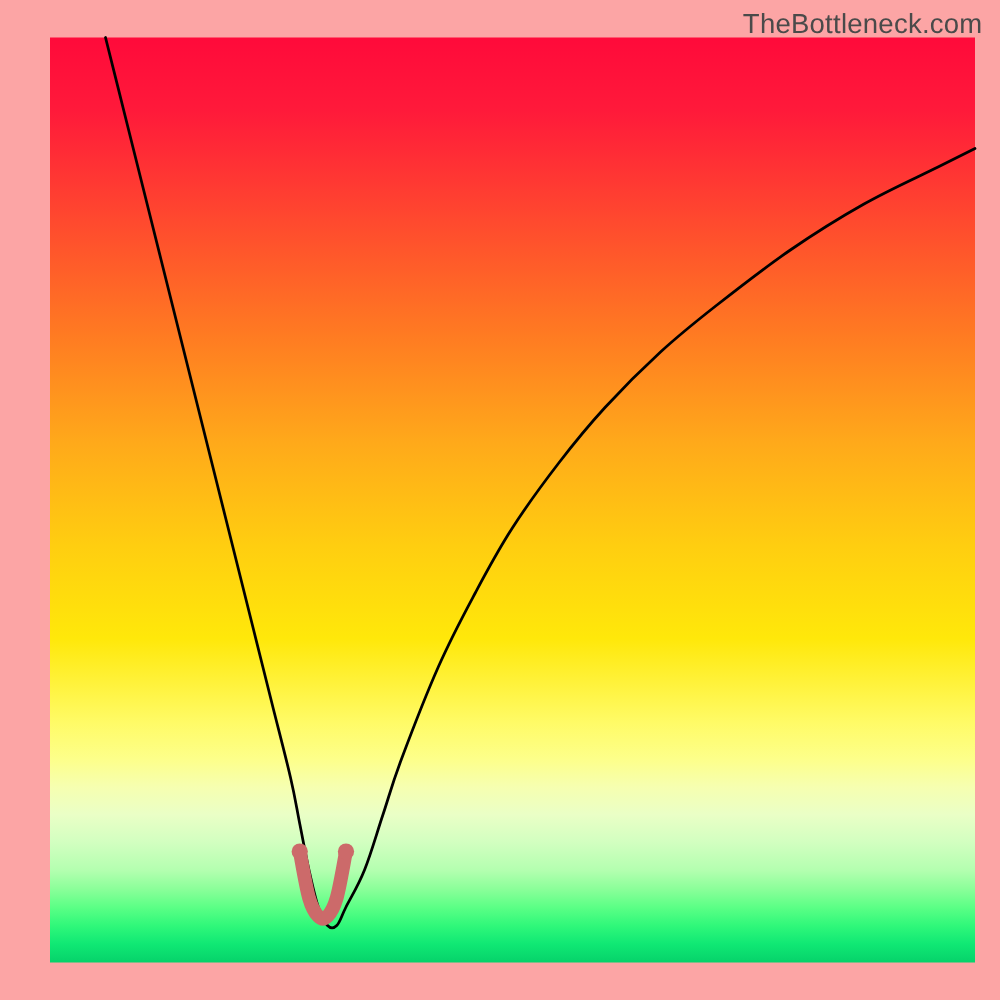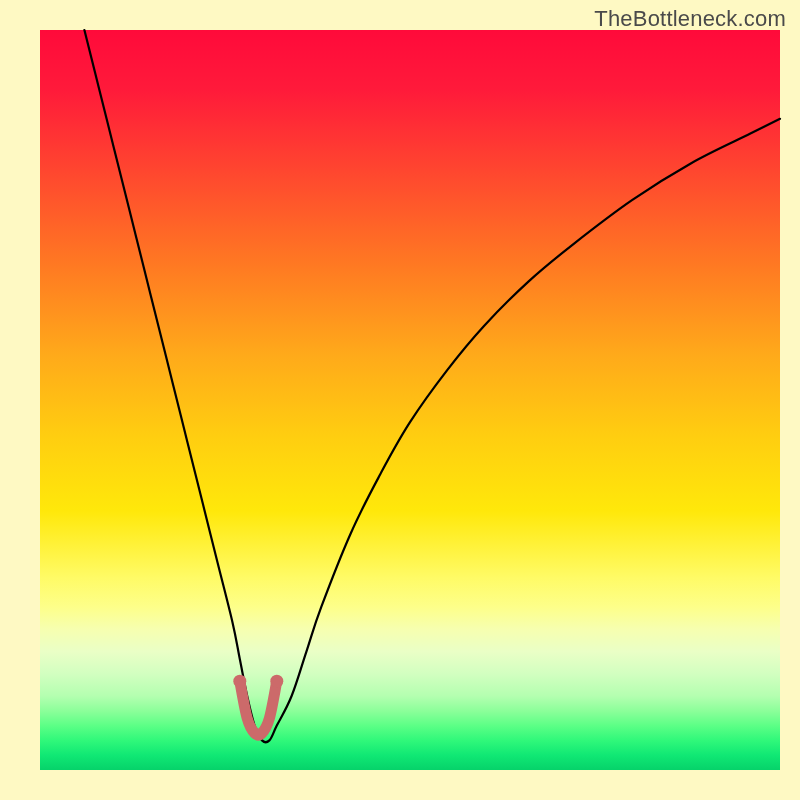--- a/index.html
+++ b/index.html
@@ -10,21 +10,21 @@
     background: #000;
     font-family: Arial, Helvetica, sans-serif;
     overflow: hidden;
   }
   .frame {
     position: absolute;
     left: 0;
     top: 0;
     width: 800px;
     height: 800px;
-    background: #fef9c3;
+    background: #fca5a5;
   }
   .plot {
     position: absolute;
     left: 40px;
     top: 30px;
     width: 740px;
     height: 740px;
     background: linear-gradient(to bottom,
       #ff0a3a 0%,
       #ff1a3a 8%,

